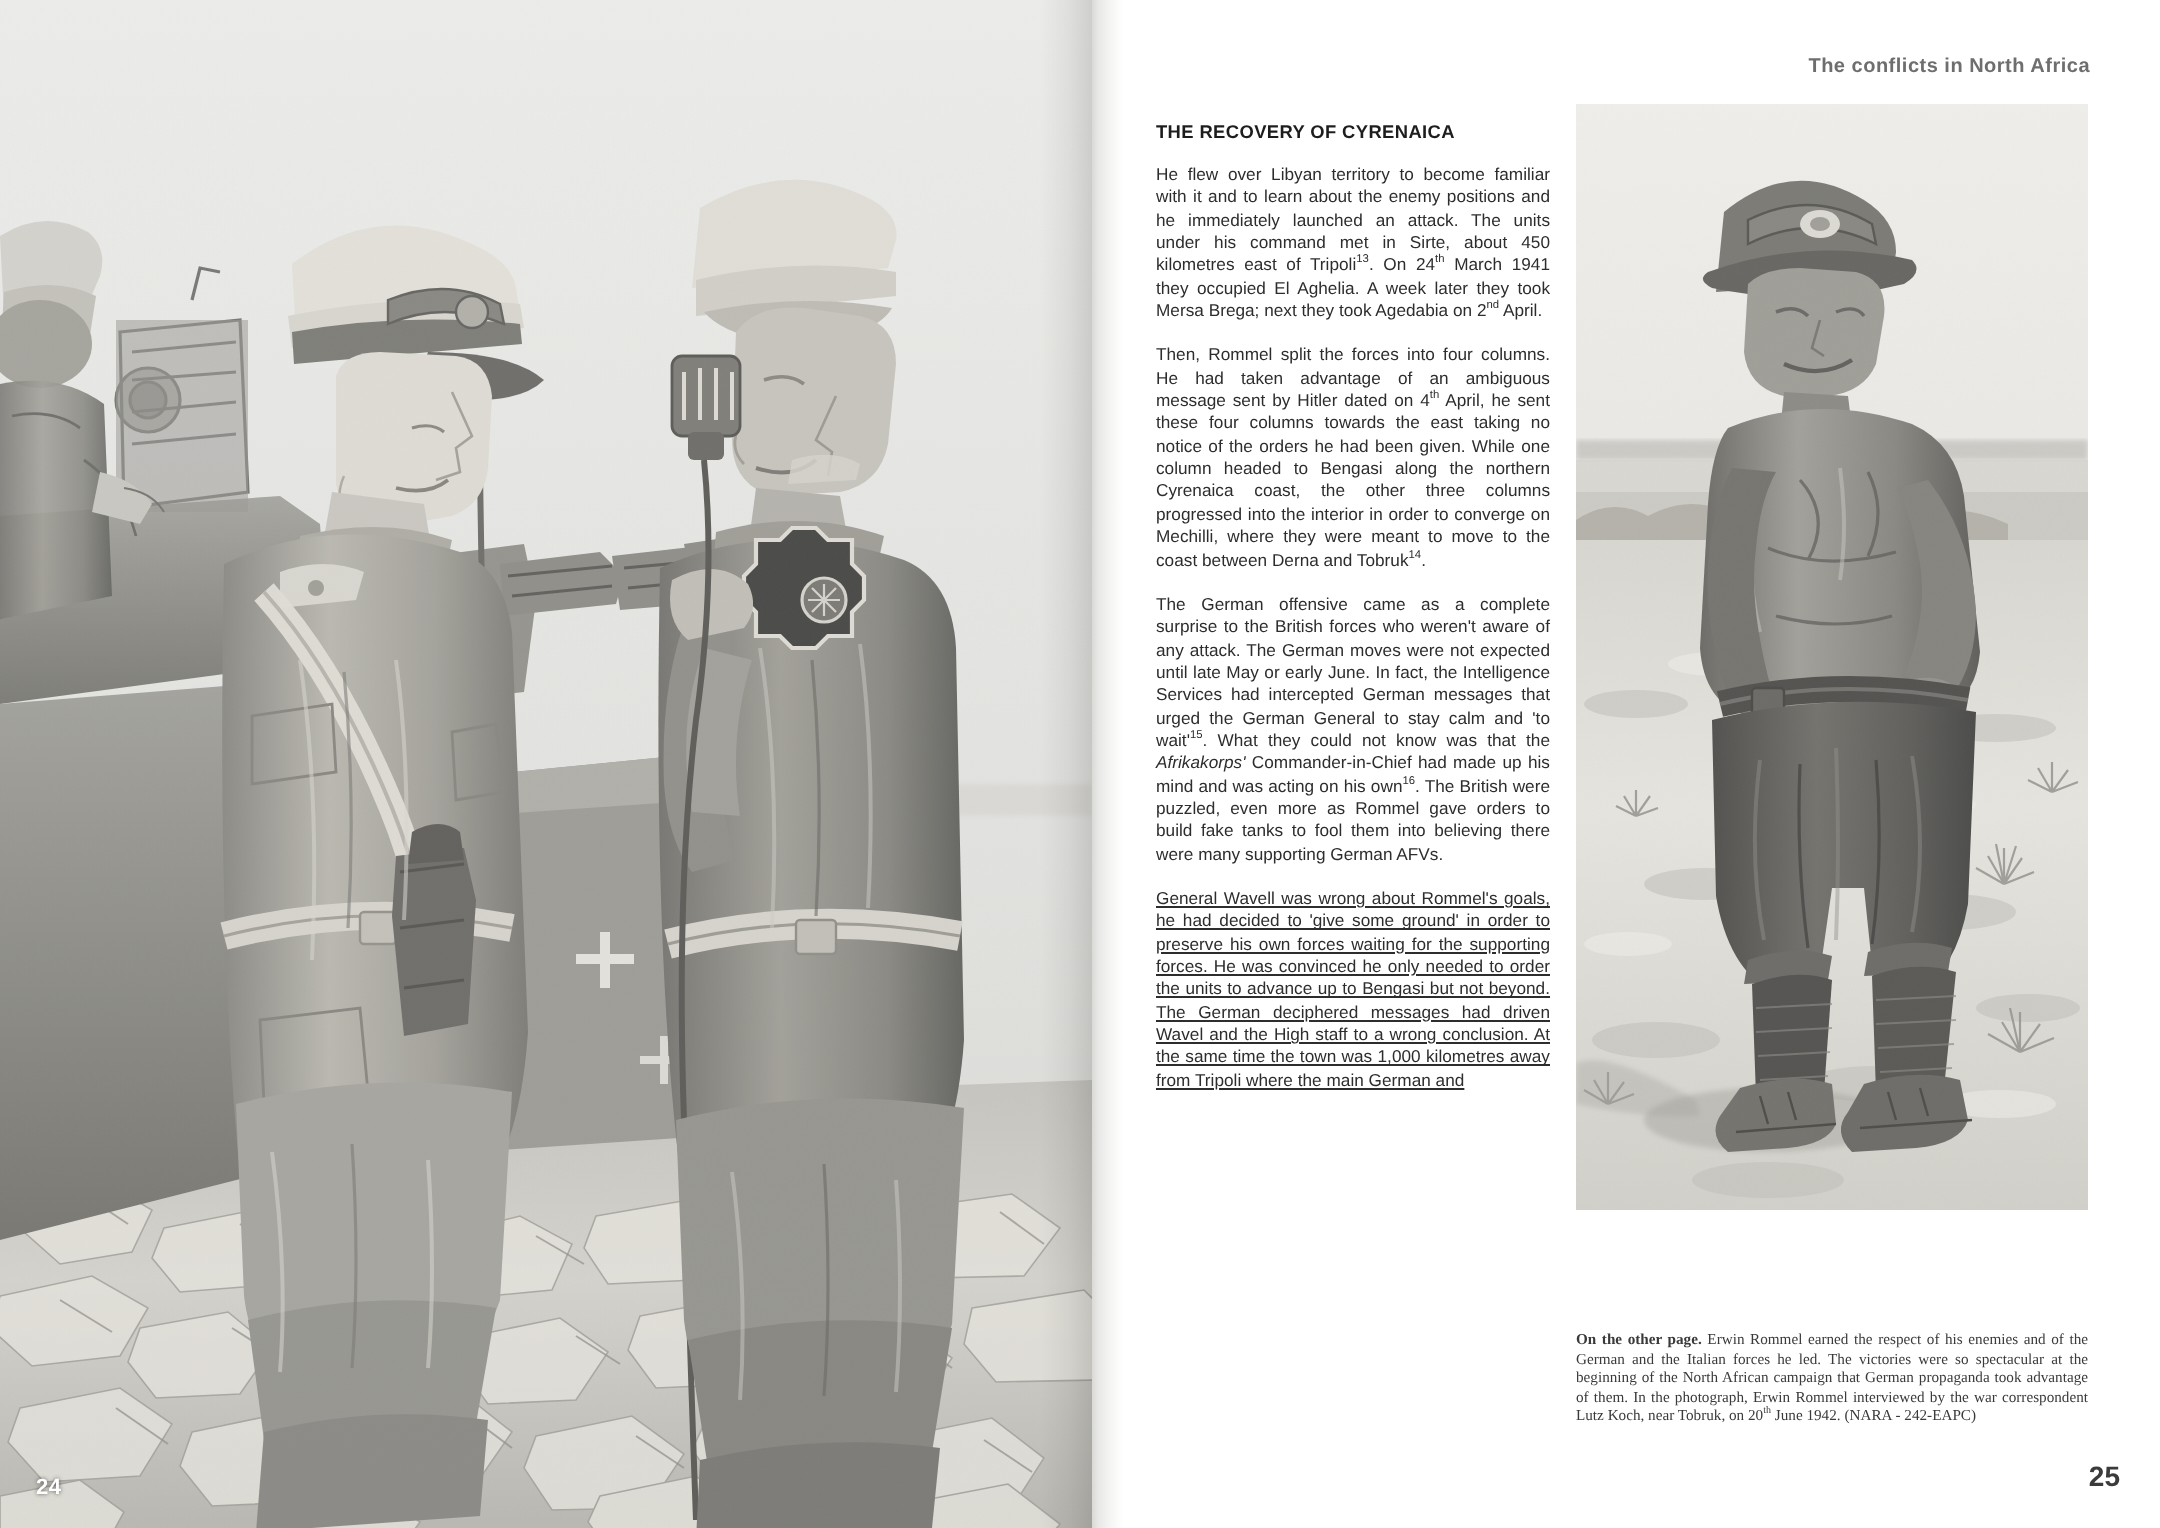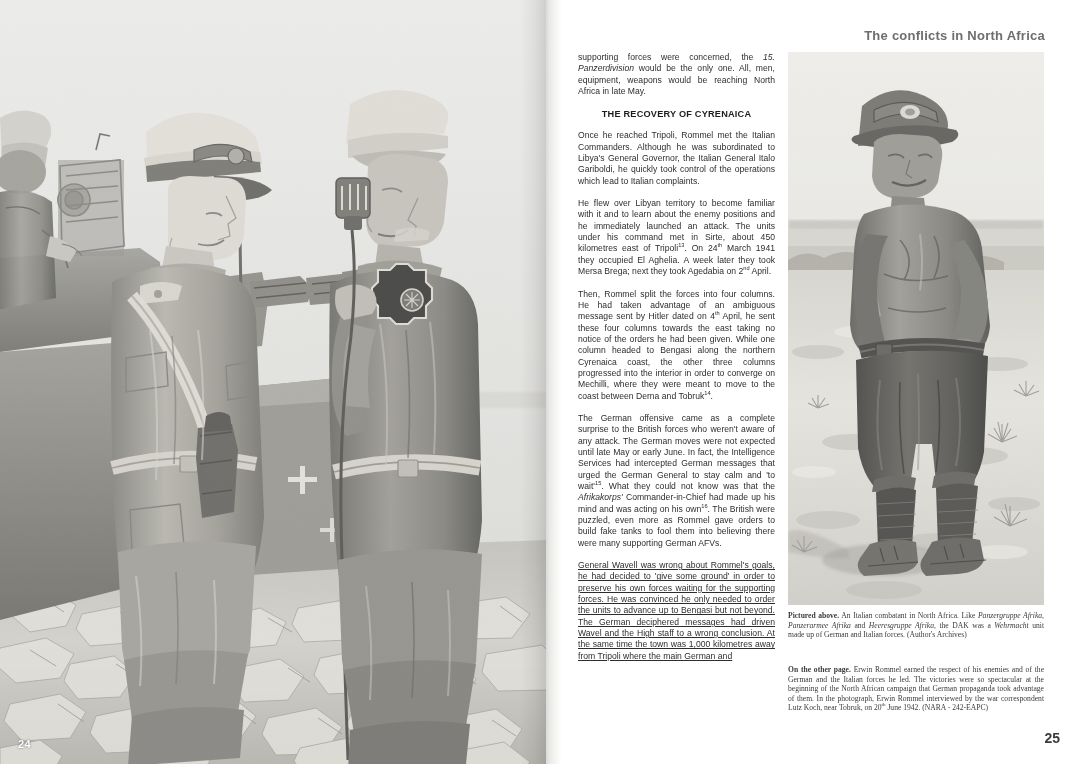--- a/index.html
+++ b/index.html
@@ -88,21 +88,21 @@
     top: 0;
     width: 518px;
     height: 764px;
     background: #ffffff;
   }
 
   #running-head {
     position: absolute;
     right: 35px;
     top: 28px;
-    font-size: 13px;
+    font-size: 10px;
     font-weight: bold;
     color: #6e6e6e;
     letter-spacing: 0.25px;
     white-space: nowrap;
   }
 
   
   #text-column {
     position: absolute;
     left: 16px;
@@ -119,21 +119,21 @@
     letter-spacing: 0.01px;
   }
   #text-column p.last { margin-bottom: 0; text-decoration: underline; }
   #text-column h2 {
     margin: 8px 0 10px 0;
     font-size: 9.2px;
     font-weight: bold;
     line-height: 12px;
     color: #1d1d1d;
     letter-spacing: 0.2px;
-    text-align: center;
+    text-align: left;
   }
   #text-column i { font-style: italic; }
   sup {
     font-size: 0.66em;
     vertical-align: super;
     line-height: 0;
   }
 
   
   #right-photo-wrap {
@@ -461,23 +461,21 @@
     <div id="left-page-number">24</div>
   </div>
 
   <div id="gutter"></div>
 
   <div id="right-page">
 
     <div id="running-head">The conflicts in North Africa</div>
 
     <div id="text-column">
-      <p>supporting forces were concerned, the <i>15. Panzerdivision</i> would be the only one. All, men, equipment, weapons would be reaching North Africa in late May.</p>
       <h2>THE RECOVERY OF CYRENAICA</h2>
-      <p>Once he reached Tripoli, Rommel met the Italian Commanders. Although he was subordinated to Libya's General Governor, the Italian General Italo Gariboldi, he quickly took control of the operations which lead to Italian complaints.</p>
       <p>He flew over Libyan territory to become familiar with it and to learn about the enemy positions and he immediately launched an attack. The units under his command met in Sirte, about 450 kilometres east of Tripoli<sup>13</sup>. On 24<sup>th</sup> March 1941 they occupied El Aghelia. A week later they took Mersa Brega; next they took Agedabia on 2<sup>nd</sup> April.</p>
       <p>Then, Rommel split the forces into four columns. He had taken advantage of an ambiguous message sent by Hitler dated on 4<sup>th</sup> April, he sent these four columns towards the east taking no notice of the orders he had been given. While one column headed to Bengasi along the northern Cyrenaica coast, the other three columns progressed into the interior in order to converge on Mechilli, where they were meant to move to the coast between Derna and Tobruk<sup>14</sup>.</p>
       <p>The German offensive came as a complete surprise to the British forces who weren't aware of any attack. The German moves were not expected until late May or early June. In fact, the Intelligence Services had intercepted German messages that urged the German General to stay calm and 'to wait'<sup>15</sup>. What they could not know was that the <i>Afrikakorps'</i> Commander-in-Chief had made up his mind and was acting on his own<sup>16</sup>. The British were puzzled, even more as Rommel gave orders to build fake tanks to fool them into believing there were many supporting German AFVs.</p>
       <p class="last">General Wavell was wrong about Rommel's goals, he had decided to 'give some ground' in order to preserve his own forces waiting for the supporting forces. He was convinced he only needed to order the units to advance up to Bengasi but not beyond. The German deciphered messages had driven Wavel and the High staff to a wrong conclusion. At the same time the town was 1,000 kilometres away from Tripoli where the main German and</p>
     </div>
 
     <div id="right-photo-wrap">
       <div id="right-photo">
         <svg width="256" height="553" viewBox="0 0 256 553" xmlns="http://www.w3.org/2000/svg" aria-hidden="true">
           <defs>
@@ -640,20 +638,19 @@
               <path d="M80 514 l50 -4 M142 512 l56 -4"></path>
               <path d="M92 496 l4 14 M106 494 l4 14 M156 494 l4 14 M172 492 l4 14"></path>
             </g>
           </g>
 
           <rect x="0" y="0" width="256" height="553" filter="url(#grainR)" fill="#ffffff" opacity="0.2"></rect>
         </svg>
       </div>
     </div>
 
-    <div class="caption" id="caption-above"><b>Pictured above.</b> An Italian combatant in North Africa. Like <i>Panzergruppe Afrika</i>, <i>Panzerarmee Afrika</i> and <i>Heeresgruppe Afrika</i>, the DAK was a <i>Wehrmacht</i> unit made up of German and Italian forces. (Author's Archives)</div>
 
     <div class="caption" id="caption-other"><b>On the other page.</b> Erwin Rommel earned the respect of his enemies and of the German and the Italian forces he led. The victories were so spectacular at the beginning of the North African campaign that German propaganda took advantage of them. In the photograph, Erwin Rommel interviewed by the war correspondent Lutz Koch, near Tobruk, on 20<sup>th</sup> June 1942. (NARA - 242-EAPC)</div>
 
     <div id="right-page-number">25</div>
   </div>
 
 </div>
 
 </body></html>

